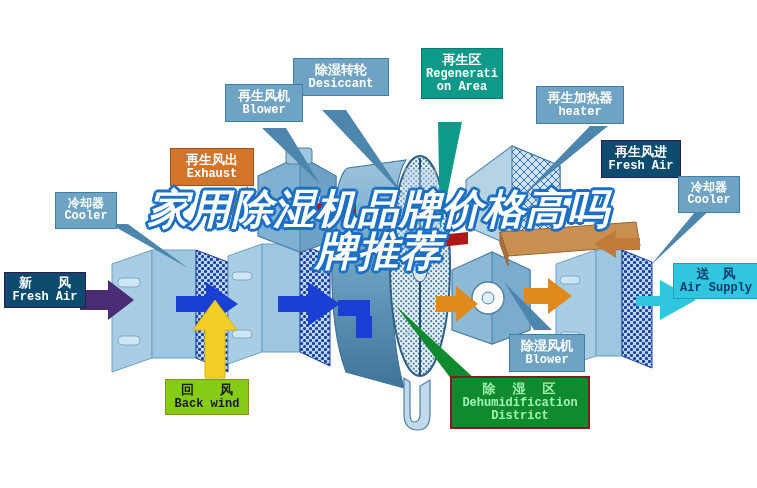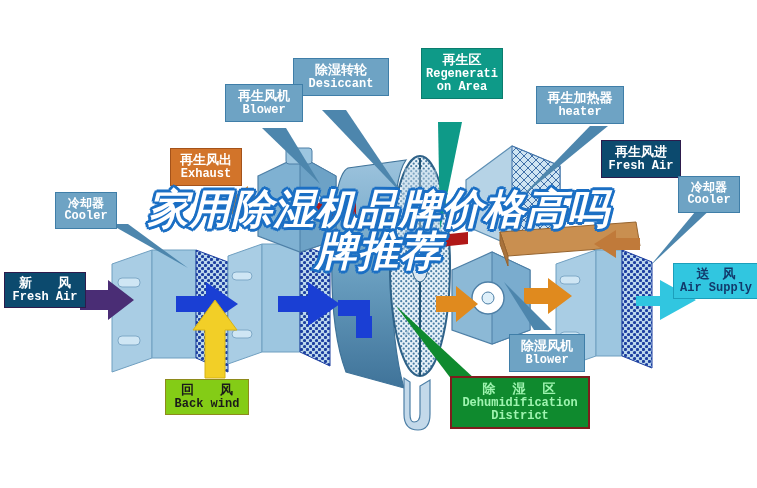--- a/index.html
+++ b/index.html
@@ -298,21 +298,21 @@
   <div class="lbl lbl-blue" style="left:536px; top:86px; width:88px; padding:4px 3px;">
     <span class="cn" style="font-size:13px;">再生加热器</span>
     <span class="en" style="font-size:12px;">heater</span>
   </div>
 
   <div class="lbl lbl-purple" style="left:601px; top:140px; width:80px; padding:4px 3px;">
     <span class="cn" style="font-size:13px;">再生风进</span>
     <span class="en" style="font-size:12px;">Fresh Air</span>
   </div>
 
-  <div class="lbl lbl-orange" style="left:170px; top:148px; width:72px; padding:4px 6px;">
+  <div class="lbl lbl-orange" style="left:170px; top:148px; width:84px; padding:4px 6px;">
     <span class="cn" style="font-size:13px;">再生风出</span>
     <span class="en" style="font-size:12px;">Exhaust</span>
   </div>
 
   <div class="lbl lbl-blue" style="left:55px; top:192px; width:62px; padding:4px 3px;">
     <span class="cn" style="font-size:12px;">冷却器</span>
     <span class="en" style="font-size:12px;">Cooler</span>
   </div>
 
   <div class="lbl lbl-blue" style="left:678px; top:176px; width:62px; padding:4px 3px;">

